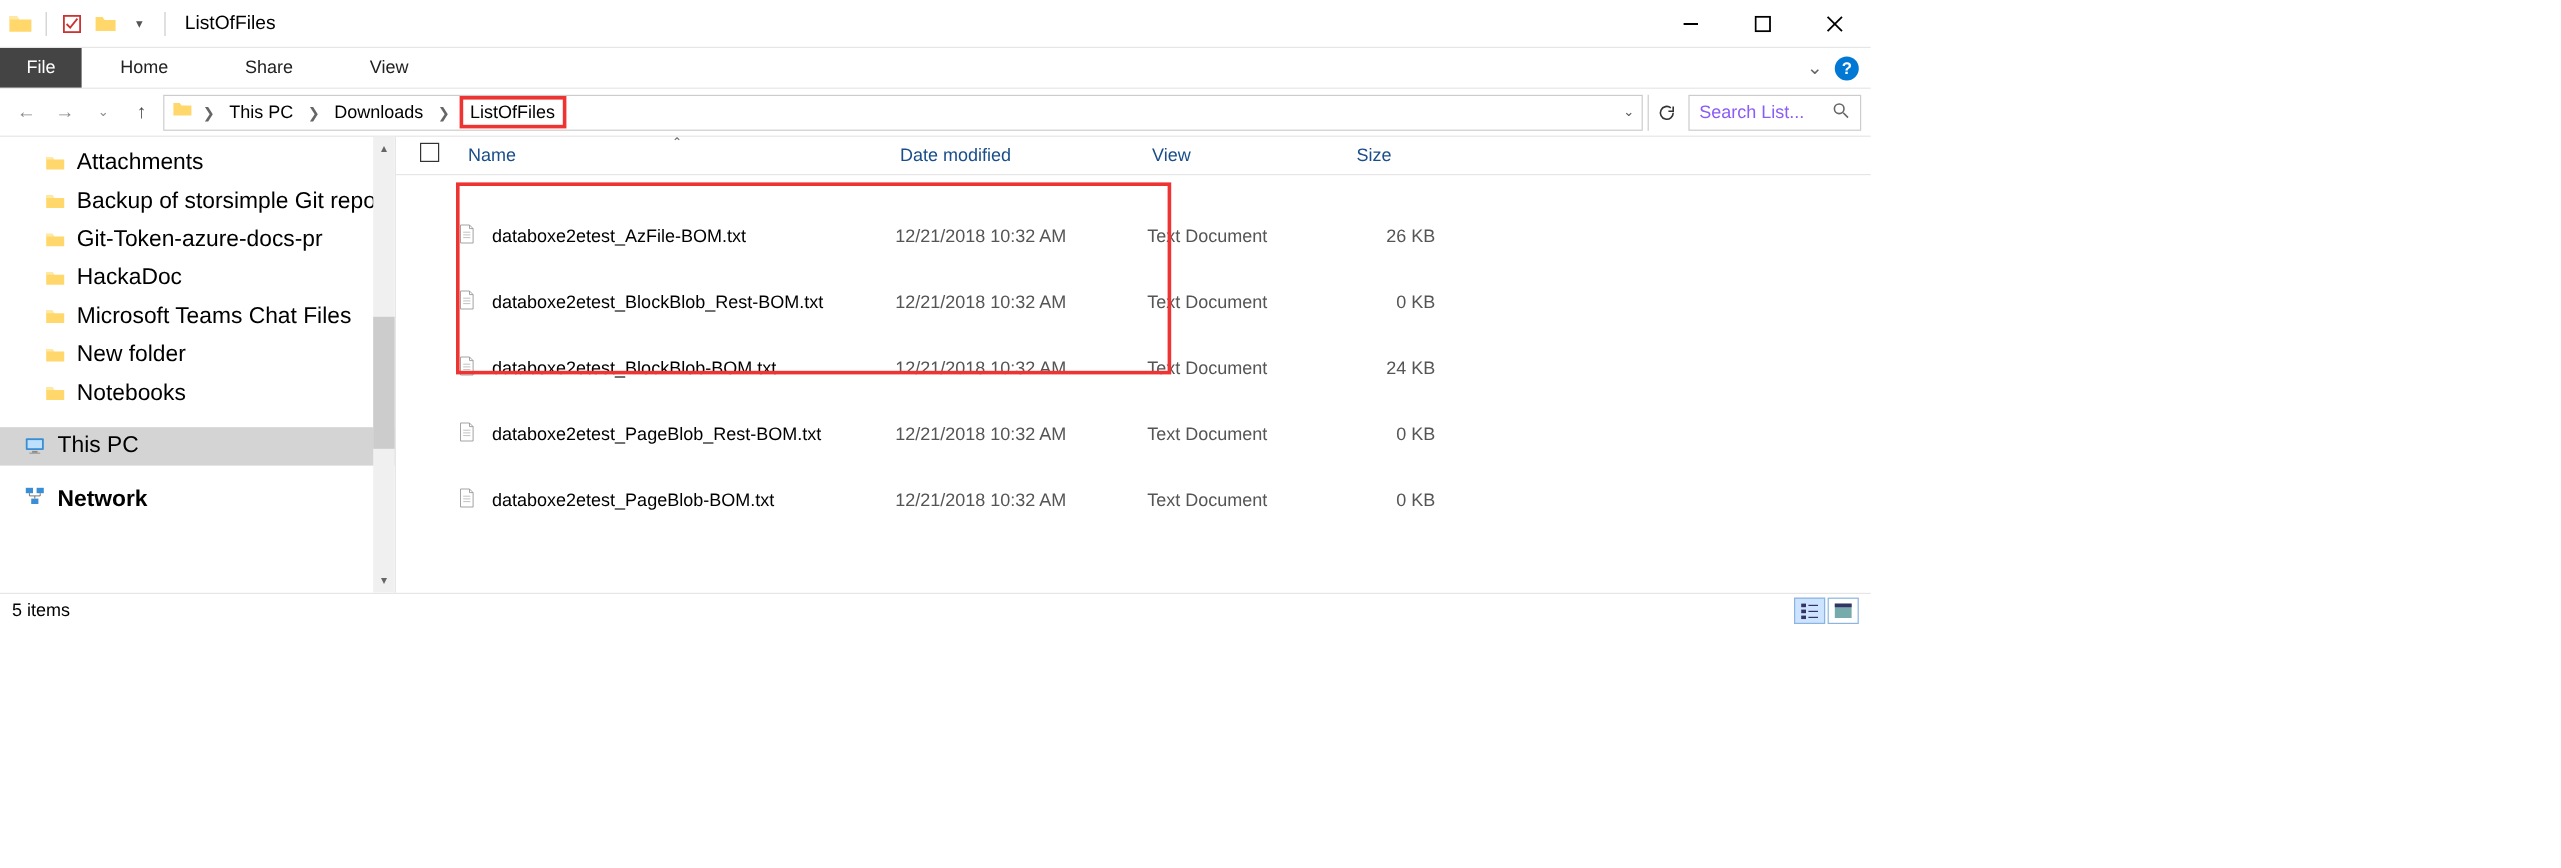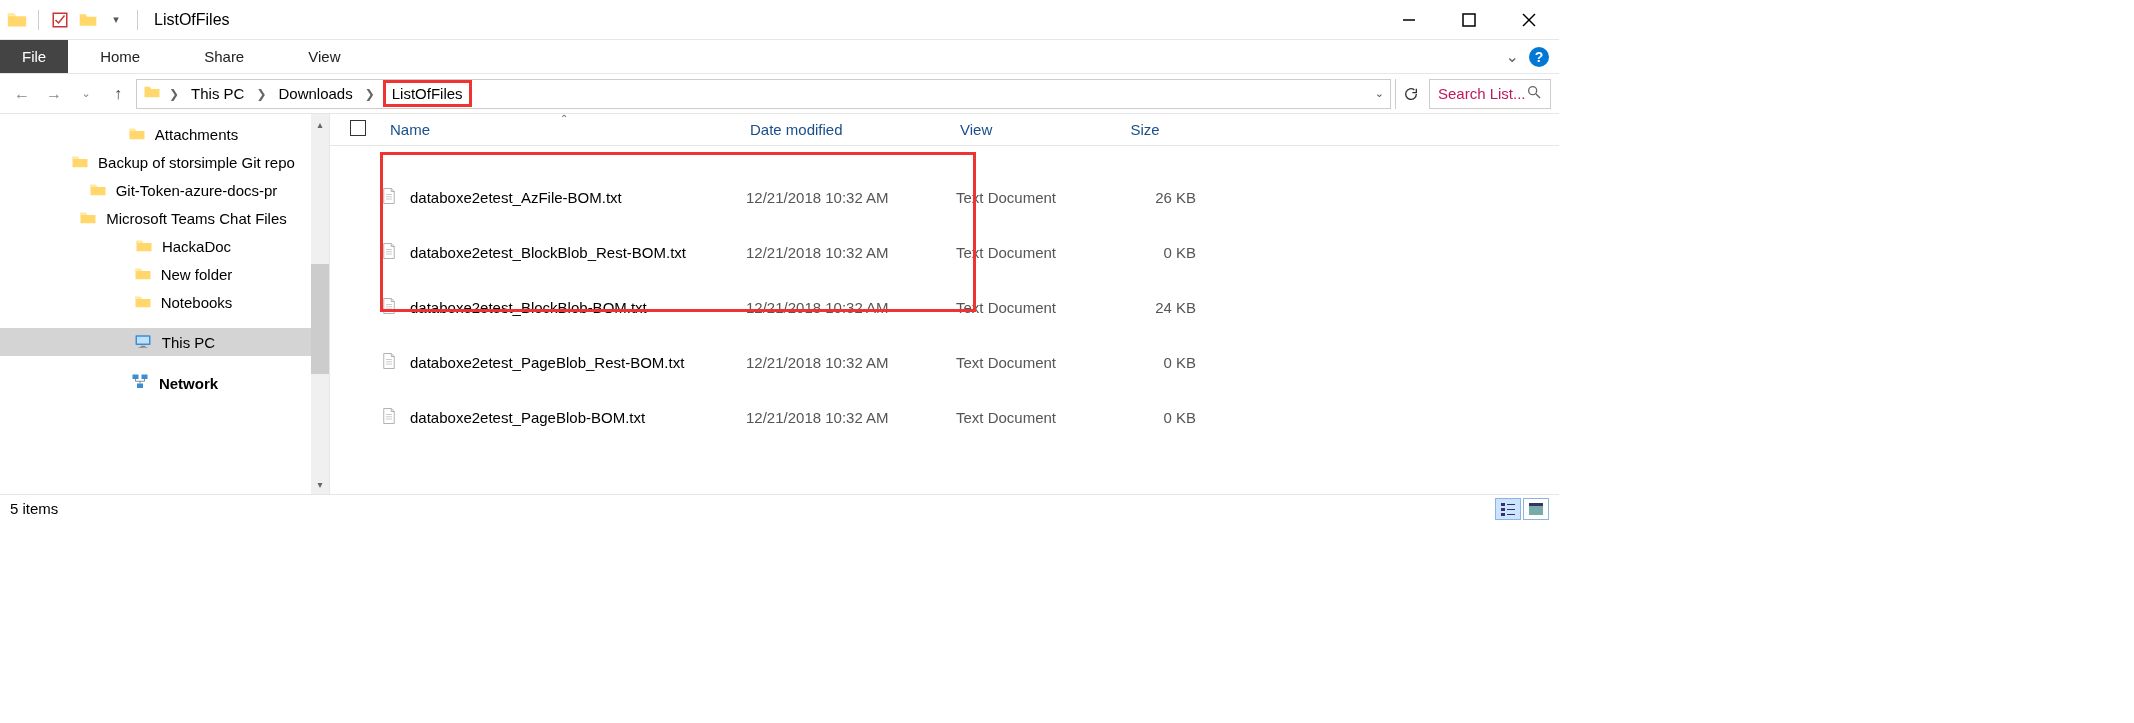--- a/index.html
+++ b/index.html
@@ -26,30 +26,30 @@
 
 .navrow { height: 40px; display: flex; align-items: center; padding: 0 8px; gap: 4px; border-bottom: 1px solid #e6e6e6; }
 .nav-btn { width: 28px; height: 28px; display: flex; align-items: center; justify-content: center; color: #888; }
 .nav-btn.up { color: #444; }
 .addressbar { flex: 1; height: 30px; border: 1px solid #ccc; display: flex; align-items: center; padding: 0 6px; gap: 2px; }
 .bc-sep { color: #666; padding: 0 6px; font-size: 12px; }
 .bc-item { font-size: 15px; padding: 2px 4px; }
 .bc-highlight { border: 3px solid #e33; padding: 2px 6px; margin: -3px 0; }
 .addr-right { margin-left: auto; display: flex; align-items: center; gap: 2px; }
 .refresh-btn { width: 30px; height: 30px; border-left: 1px solid #ccc; display: flex; align-items: center; justify-content: center; }
-.searchbox { width: 122px; height: 30px; border: 1px solid #ccc; display: flex; align-items: center; padding: 0 8px; color: #be185d; font-size: 15px; }
+.searchbox { width: 144px; height: 30px; border: 1px solid #ccc; display: flex; align-items: center; padding: 0 8px; color: #8b5cf6; font-size: 15px; }
 .searchbox .mag { margin-left: auto; }
 
 
 .content { display: flex; height: 380px; }
 .sidebar { width: 330px; border-right: 1px solid #e6e6e6; overflow-y: auto; position: relative; padding-top: 6px; }
 .sidebar-scroll { position: absolute; right: 0; top: 0; width: 18px; height: 100%; background: #f0f0f0; display: flex; flex-direction: column; }
 .sidebar-scroll .arrow { height: 20px; display: flex; align-items: center; justify-content: center; font-size: 10px; color: #666; }
 .sidebar-scroll .thumb { background: #ccc; width: 100%; height: 110px; margin-top: 130px; }
-.tree-item { display: flex; align-items: center; gap: 8px; padding: 5px 0 5px 36px; font-size: 15px; justify-content: center; }
+.tree-item { display: flex; align-items: center; gap: 8px; padding: 5px 0 5px 36px; font-size: 19px; }
 .tree-item.selected { background: #d4d4d4; padding-left: 18px; gap: 8px; }
 .tree-item.network { padding-left: 18px; font-weight: bold; }
 .tree-folder-icon { width: 20px; height: 18px; }
 .pc-icon { width: 22px; height: 18px; }
 
 .filepanel { flex: 1; display: flex; flex-direction: column; }
 .colheaders { display: flex; height: 32px; border-bottom: 1px solid #e6e6e6; align-items: center; padding-left: 20px; position: relative; }
 .col-check { width: 30px; }
 .col { font-size: 15px; color: #1a4e8a; padding: 0 10px; }
 .col.name { width: 360px; position: relative; }
@@ -190,28 +190,28 @@
               <path fill="#ffd76b" d="M2 5h7l2 3h11v11H2z"></path>
               <path fill="#ffe9a6" d="M2 5h7l2 3H2z"></path>
             </svg></span>
           <span>Git-Token-azure-docs-pr</span>
         </div>
         <div class="tree-item">
           <span class="tree-folder-icon"><svg viewBox="0 0 24 24" width="20" height="18">
               <path fill="#ffd76b" d="M2 5h7l2 3h11v11H2z"></path>
               <path fill="#ffe9a6" d="M2 5h7l2 3H2z"></path>
             </svg></span>
+          <span>HackaDoc</span>
+        </div>
+        <div class="tree-item">
+          <span class="tree-folder-icon"><svg viewBox="0 0 24 24" width="20" height="18">
+              <path fill="#ffd76b" d="M2 5h7l2 3h11v11H2z"></path>
+              <path fill="#ffe9a6" d="M2 5h7l2 3H2z"></path>
+            </svg></span>
           <span>Microsoft Teams Chat Files</span>
-        </div>
-        <div class="tree-item">
-          <span class="tree-folder-icon"><svg viewBox="0 0 24 24" width="20" height="18">
-              <path fill="#ffd76b" d="M2 5h7l2 3h11v11H2z"></path>
-              <path fill="#ffe9a6" d="M2 5h7l2 3H2z"></path>
-            </svg></span>
-          <span>HackaDoc</span>
         </div>
         <div class="tree-item">
           <span class="tree-folder-icon"><svg viewBox="0 0 24 24" width="20" height="18">
               <path fill="#ffd76b" d="M2 5h7l2 3h11v11H2z"></path>
               <path fill="#ffe9a6" d="M2 5h7l2 3H2z"></path>
             </svg></span>
           <span>New folder</span>
         </div>
         <div class="tree-item">
           <span class="tree-folder-icon"><svg viewBox="0 0 24 24" width="20" height="18">

